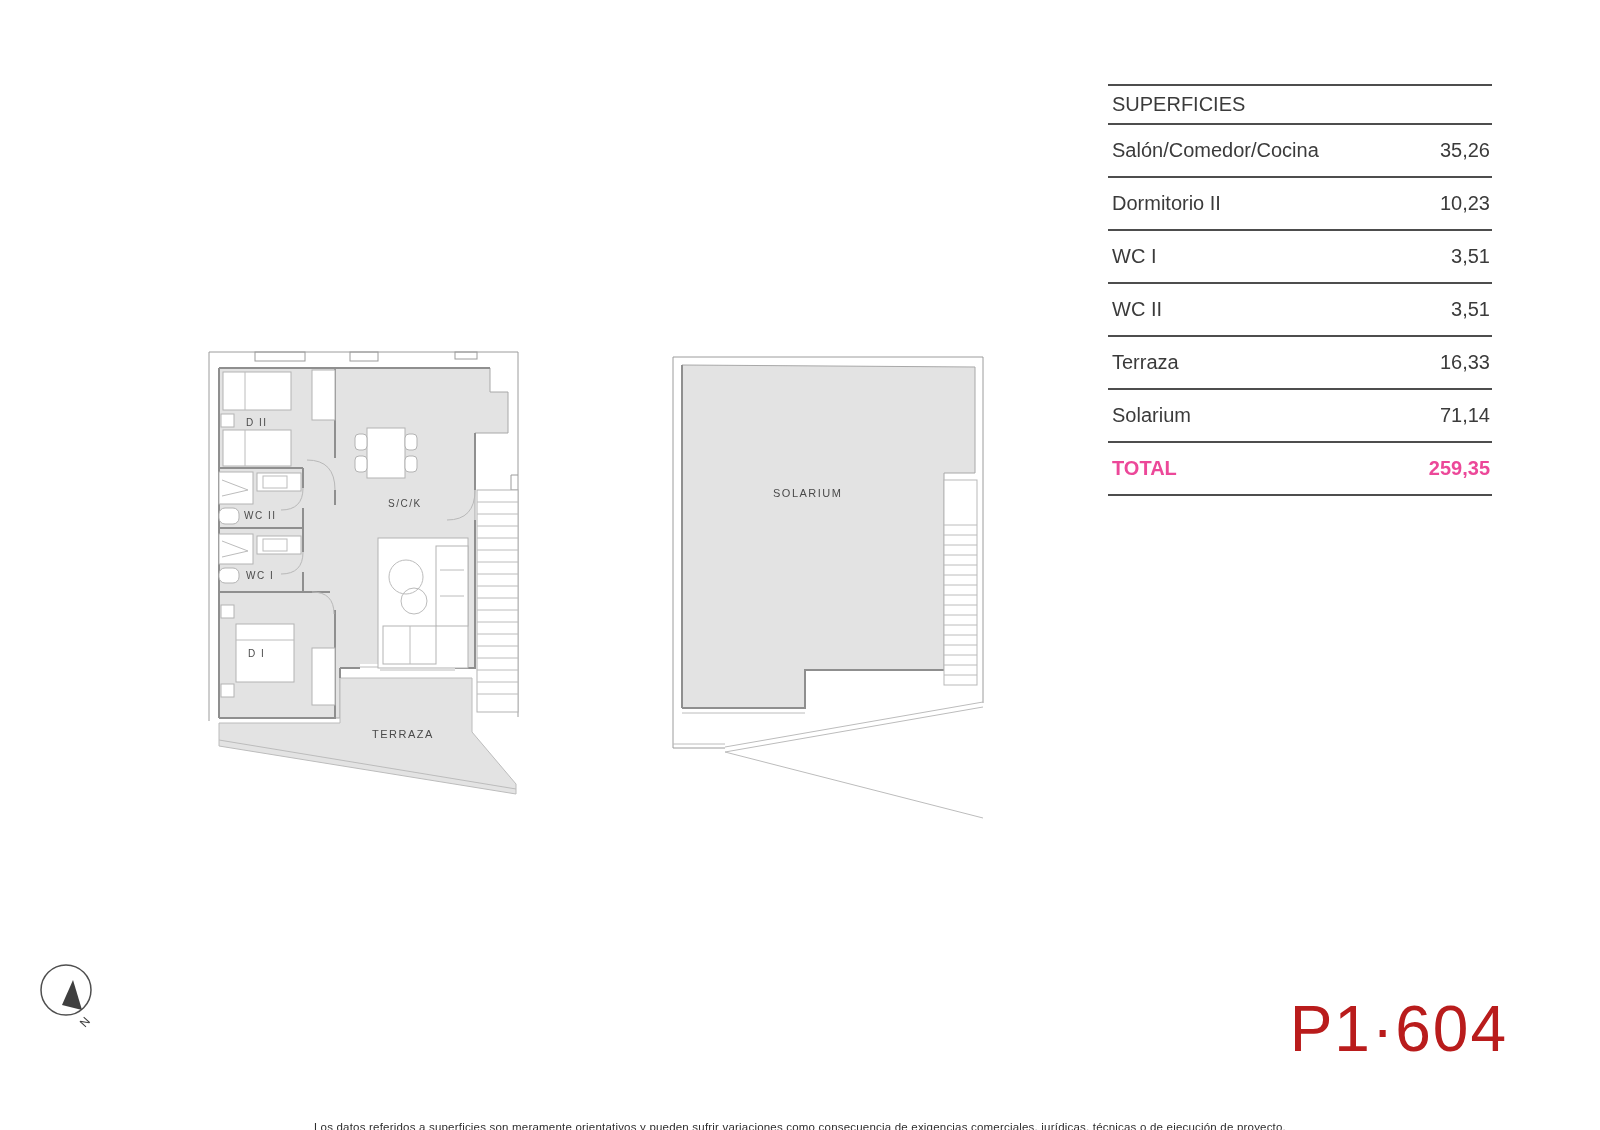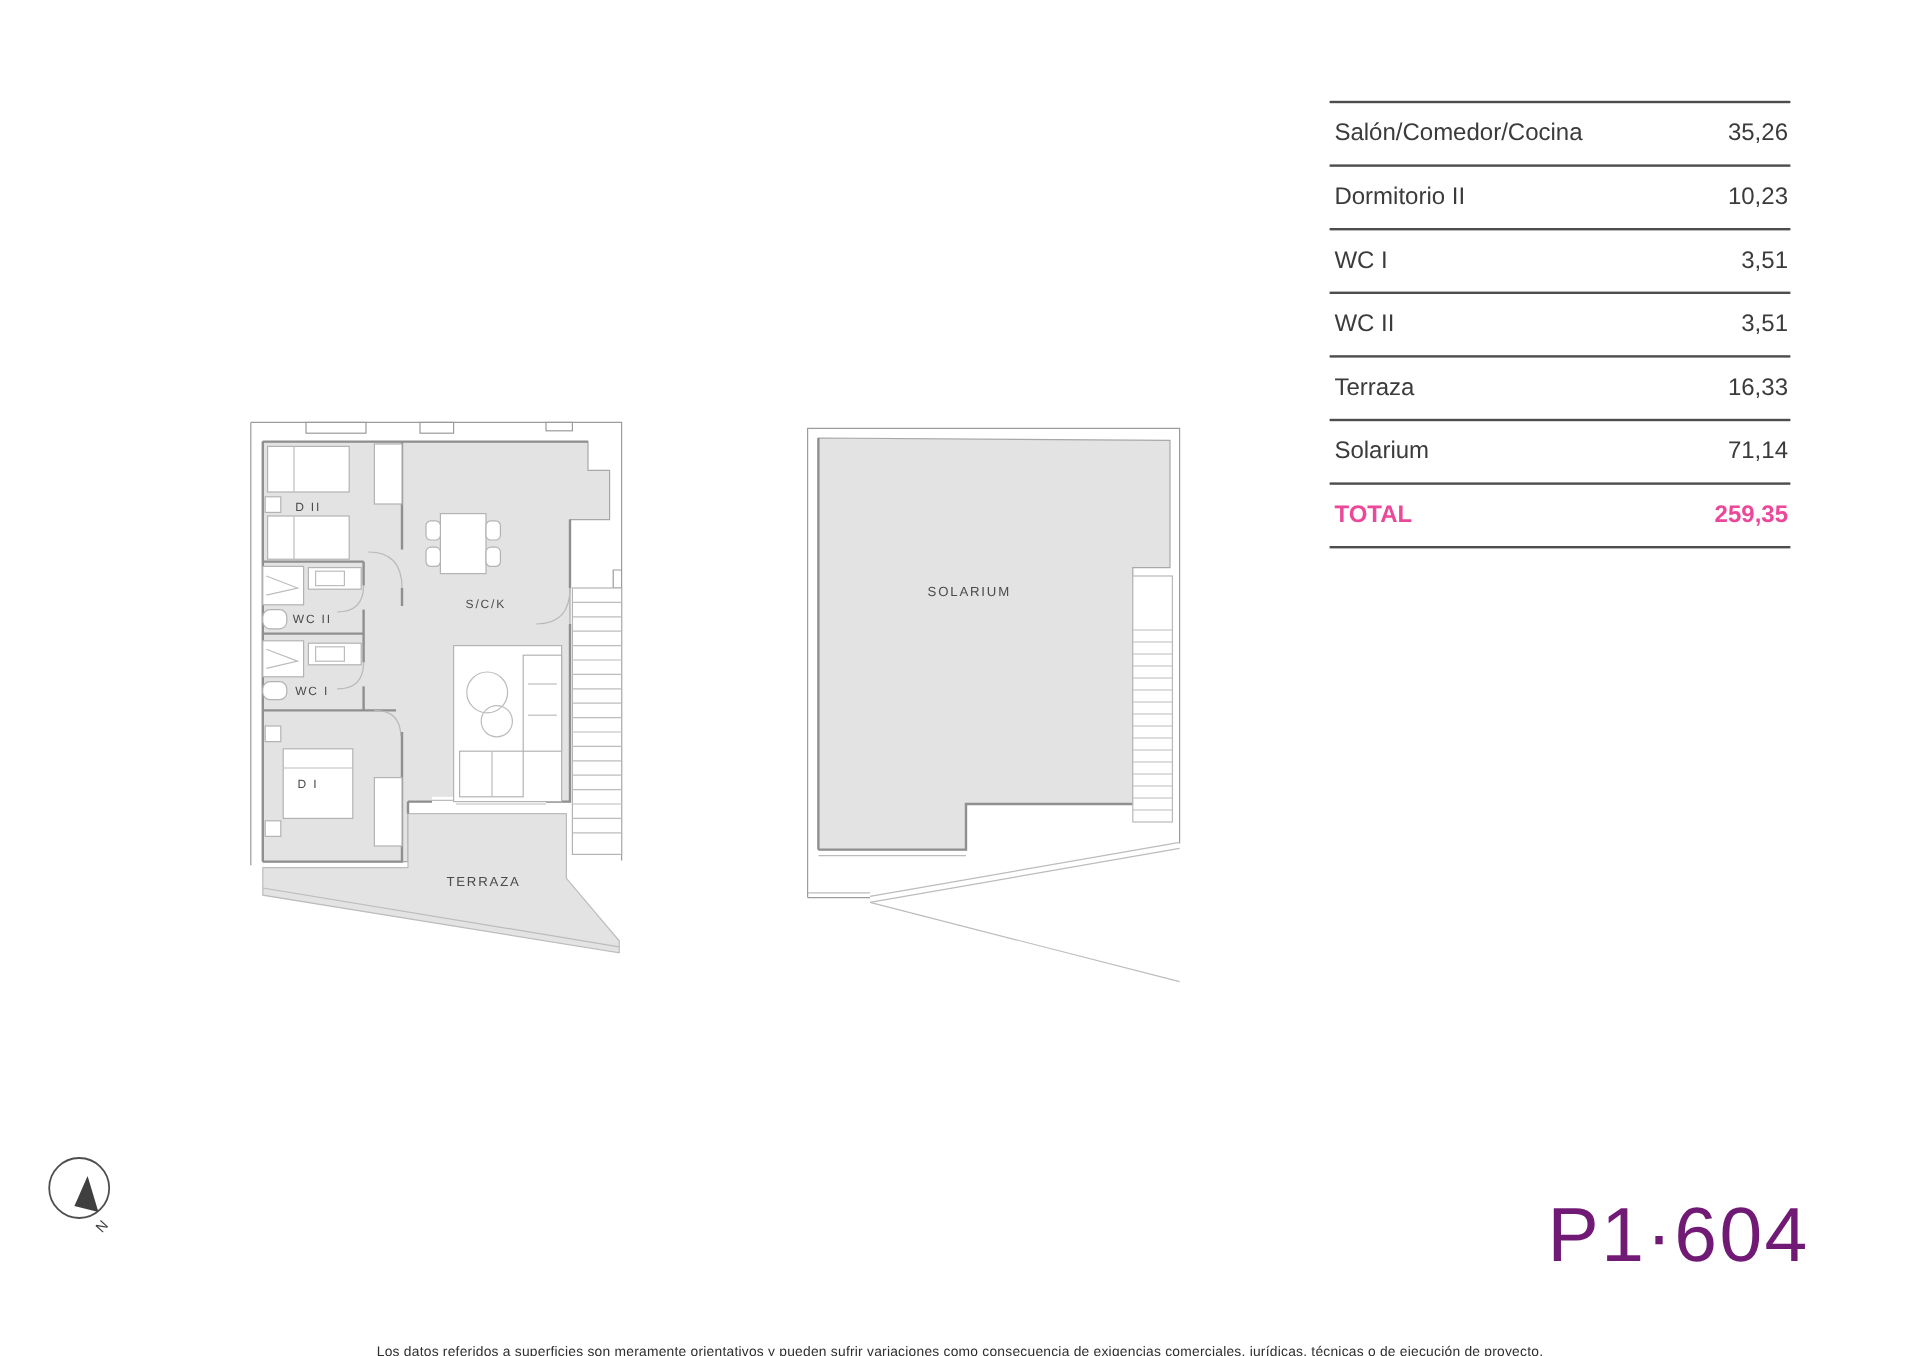--- a/index.html
+++ b/index.html
@@ -26,21 +26,21 @@
     height:53px;border-bottom:2px solid #4d4d4d;
     padding:0 2px 0 4px;box-sizing:border-box;
   }
   .sup-table .t-row.header{height:39px;}
   .sup-table .t-row.bold{font-weight:bold;color:#ec4899;}
   
   #compass{position:absolute;left:28px;top:948px;}
   
   #plan-code{
     position:absolute;left:1230px;top:992px;width:278px;
-    text-align:right;font-size:64px;color:#701a75;
+    text-align:right;font-size:64px;color:#b91c1c;
     letter-spacing:2px;
   }
   
   #footer-note{
     position:absolute;left:0;top:1093px;width:1600px;
     text-align:center;font-size:11.5px;color:#2e2e2e;letter-spacing:0.2px;margin-top:28px;
   }
   
   .wall{stroke:#8f8f8f;stroke-width:2;fill:none;}
   .thin{stroke:#9c9c9c;stroke-width:1;fill:none;}
@@ -221,20 +221,23 @@
     <line x1="33" y1="404" x2="85" y2="404"></line>
     <line x1="85" y1="407" x2="343" y2="362"></line>
     <line x1="85" y1="412" x2="343" y2="367"></line>
     <line x1="85" y1="412" x2="343" y2="478"></line>
   </g>
 
   <text x="133" y="157" font-size="11">SOLARIUM</text>
 </svg>
 
 <div class="sup-table">
+  <div class="t-row header">
+    <span>SUPERFICIES</span>
+  </div>
 
 <div class="t-row">
       <span>Salón/Comedor/Cocina</span>
       <span>35,26</span>
     </div>
     <div class="t-row">
       <span>Dormitorio II</span>
       <span>10,23</span>
     </div>
     <div class="t-row">

